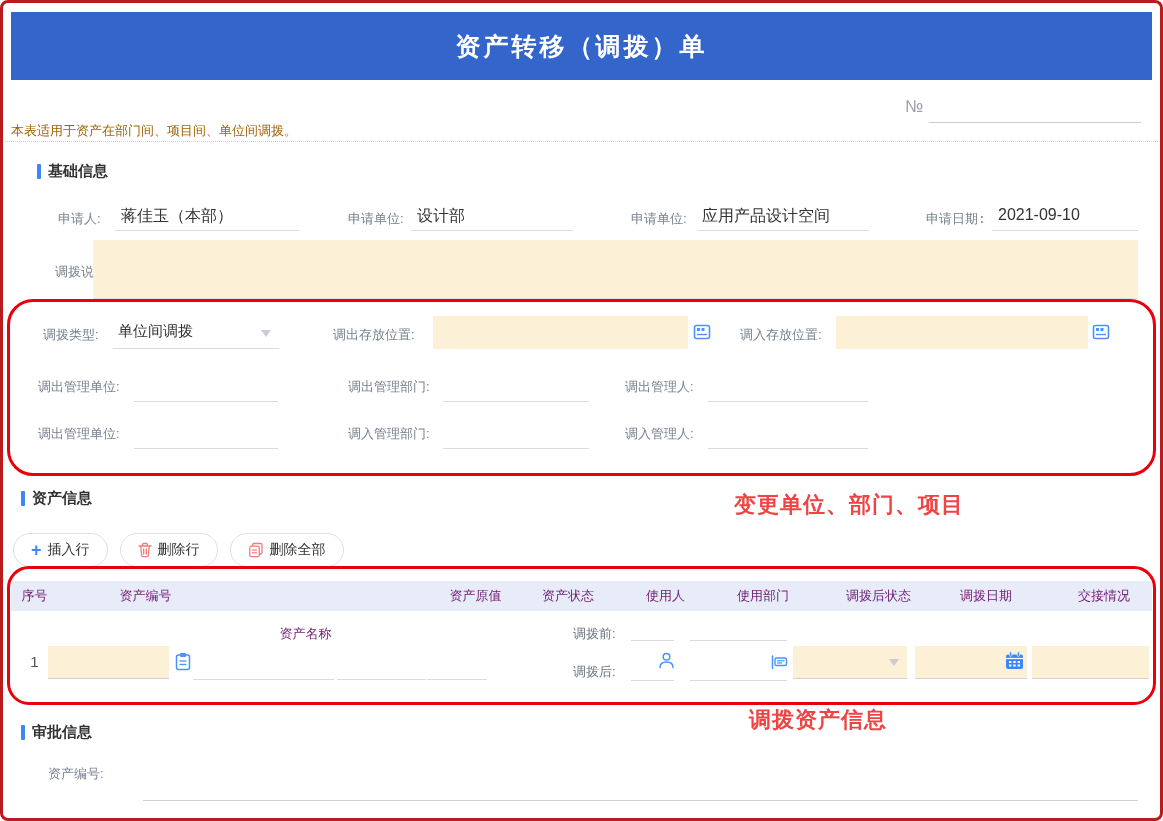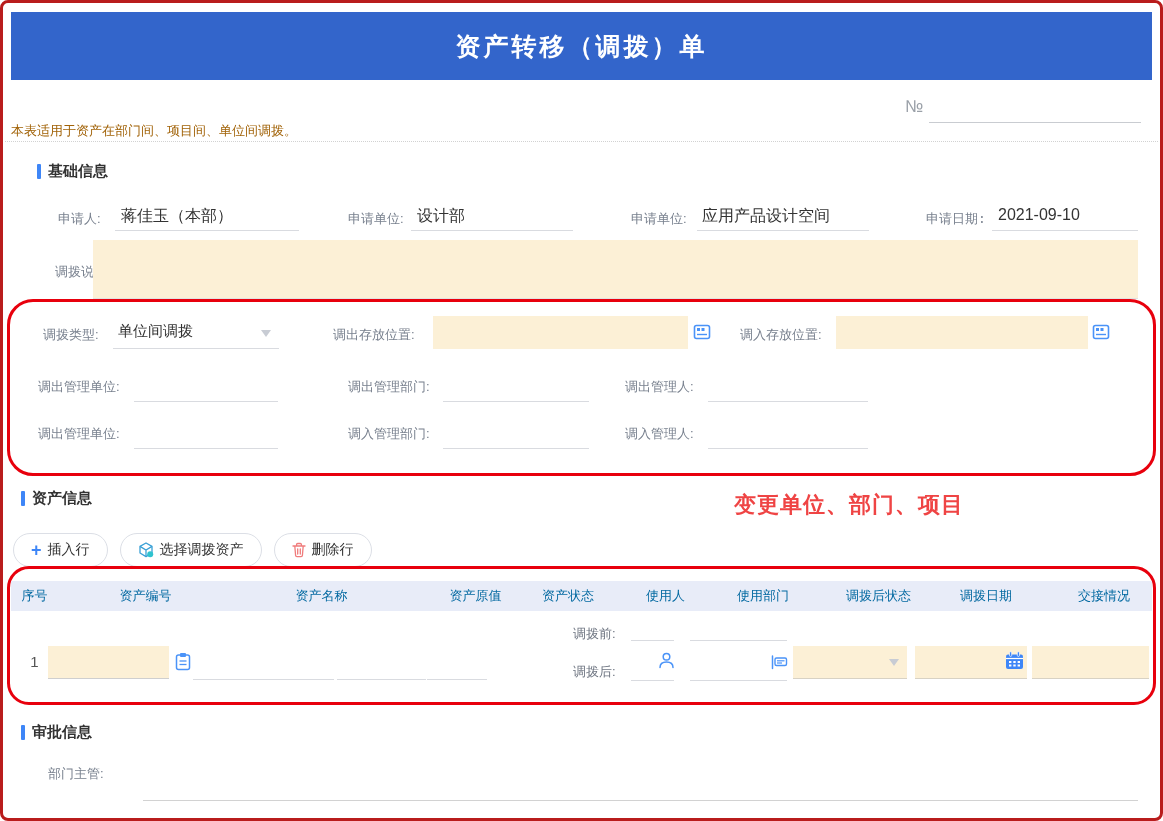--- a/index.html
+++ b/index.html
@@ -27,21 +27,21 @@
   .note-red{color:#ef4444;font-size:22px;font-weight:bold;white-space:nowrap;letter-spacing:1px;}
   .tri{width:0;height:0;border-left:5px solid transparent;border-right:5px solid transparent;border-top:7px solid #c8ccd4;}
   
   .toolbar{display:flex;gap:12px;}
   .btn{display:inline-flex;align-items:center;gap:6px;height:34px;padding:0 17px;
     background:#fff;border:1px solid #dcdfe6;border-radius:17px;font-size:14px;color:#333;cursor:pointer;white-space:nowrap;}
   .plus{color:#3e86f7;font-size:18px;font-weight:bold;line-height:1;}
   
   .thead{left:8px;right:8px;top:578px;height:30px;background:#e8ecf8;}
   .th{position:absolute;top:0;height:30px;display:flex;align-items:center;justify-content:center;
-    font-size:13px;color:#0369a1;white-space:nowrap;}
+    font-size:13px;color:#701a75;white-space:nowrap;}
   .sublbl{font-size:13px;color:#6f7682;white-space:nowrap;}
 </style>
 </head>
 <body>
 
 <div id="page">
 
   <div class="abs titlebar">
     <span class="t">资产转移（调拨）单</span>
   </div>
@@ -120,41 +120,42 @@
     <span class="st">资产信息</span>
   </div>
   <span class="abs note-red" style="left:731px;top:487px;">变更单位、部门、项目</span>
 
   <div class="abs toolbar" style="left:10px;top:530px;">
     <button class="btn">
       <span class="plus">+</span>
       <span>插入行</span>
     </button>
     <button class="btn">
-      <svg width="16" height="16" viewBox="0 0 16 16">
-        <path d="M8 1 L14 4.4 V11 L8 14.6 L2 11 V4.4 Z" fill="none" stroke="#39a0d6" stroke-width="1.3" stroke-linejoin="round"></path>
-        <path d="M2 4.4 L8 8 L14 4.4 M8 8 V14.6" fill="none" stroke="#39a0d6" stroke-width="1.3"></path>
-        <circle cx="12.2" cy="12.2" r="3" fill="#2fc3cf"></circle>
-      </svg>
-      <span>选择调拨资产</span>
-    </button>
-    <button class="btn">
       <svg width="14" height="16" viewBox="0 0 14 16">
         <path d="M1 4 H13 M4.6 4 V2.6 Q4.6 1.5 5.7 1.5 H8.3 Q9.4 1.5 9.4 2.6 V4 M2.8 4 L3.6 13.4 Q3.7 14.6 4.9 14.6 H9.1 Q10.3 14.6 10.4 13.4 L11.2 4 M5.7 6.8 V12 M8.3 6.8 V12" fill="none" stroke="#f07b7b" stroke-width="1.3" stroke-linecap="round"></path>
       </svg>
       <span>删除行</span>
     </button>
+    <button class="btn">
+      <svg width="16" height="16" viewBox="0 0 16 16">
+        <rect x="4.5" y="1.5" width="9.5" height="10.5" rx="1.5" fill="none" stroke="#f07b7b" stroke-width="1.3"></rect>
+        <rect x="1.8" y="4.2" width="9.5" height="10.5" rx="1.5" fill="#fff" stroke="#f07b7b" stroke-width="1.3"></rect>
+        <line x1="4" y1="8" x2="9" y2="8" stroke="#f07b7b" stroke-width="1.2"></line>
+        <line x1="4" y1="10.8" x2="9" y2="10.8" stroke="#f07b7b" stroke-width="1.2"></line>
+      </svg>
+      <span>删除全部</span>
+    </button>
   </div>
 
   <div class="abs redbox" style="left:4px;top:563px;width:1149px;height:139px;border-radius:22px;"></div>
 
   <div class="abs thead">
     <span class="th" style="left:0;width:47px;">序号</span>
     <span class="th" style="left:47px;width:175px;">资产编号</span>
-    <span class="th" style="left:228px;width:165px;">资产名称</span>
+    <span class="th" style="left:212px;width:165px;margin-top:38px;">资产名称</span>
     <span class="th" style="left:412px;width:105px;">资产原值</span>
     <span class="th" style="left:517px;width:80px;">资产状态</span>
     <span class="th" style="left:602px;width:105px;">使用人</span>
     <span class="th" style="left:707px;width:90px;">使用部门</span>
     <span class="th" style="left:810px;width:115px;">调拨后状态</span>
     <span class="th" style="left:925px;width:100px;">调拨日期</span>
     <span class="th" style="left:1037px;width:112px;">交接情况</span>
   </div>
 
   <span class="abs" style="left:8px;width:47px;top:650px;text-align:center;font-size:15px;color:#555;">1</span>
@@ -201,21 +202,22 @@
     <rect x="4" y="10" width="2.4" height="2" fill="#fff"></rect>
       <rect x="8.3" y="10" width="2.4" height="2" fill="#fff"></rect>
       <rect x="12.6" y="10" width="2.4" height="2" fill="#fff"></rect>
     <rect x="4" y="13.5" width="2.4" height="2" fill="#fff"></rect>
       <rect x="8.3" y="13.5" width="2.4" height="2" fill="#fff"></rect>
       <rect x="12.6" y="13.5" width="2.4" height="2" fill="#fff"></rect>
   </svg>
 
   <div class="abs beige" style="left:1029px;top:643px;width:117px;height:33px;border-bottom:1px solid #d8d2c4;"></div>
 
+  <span class="abs note-red" style="left:746px;top:702px;">调拨资产信息</span>
   <div class="abs section" style="left:18px;top:720px;">
     <span class="bar"></span>
     <span class="st">审批信息</span>
   </div>
 
-  <span class="abs lbl" style="left:45px;top:762px;">部门主管:</span>
+  <span class="abs lbl" style="left:45px;top:762px;">资产编号:</span>
   <div class="abs ul" style="left:140px;top:770px;width:995px;height:28px;border-bottom-color:#d2d2d2;"></div>
 
 </div>
 
 </body></html>

